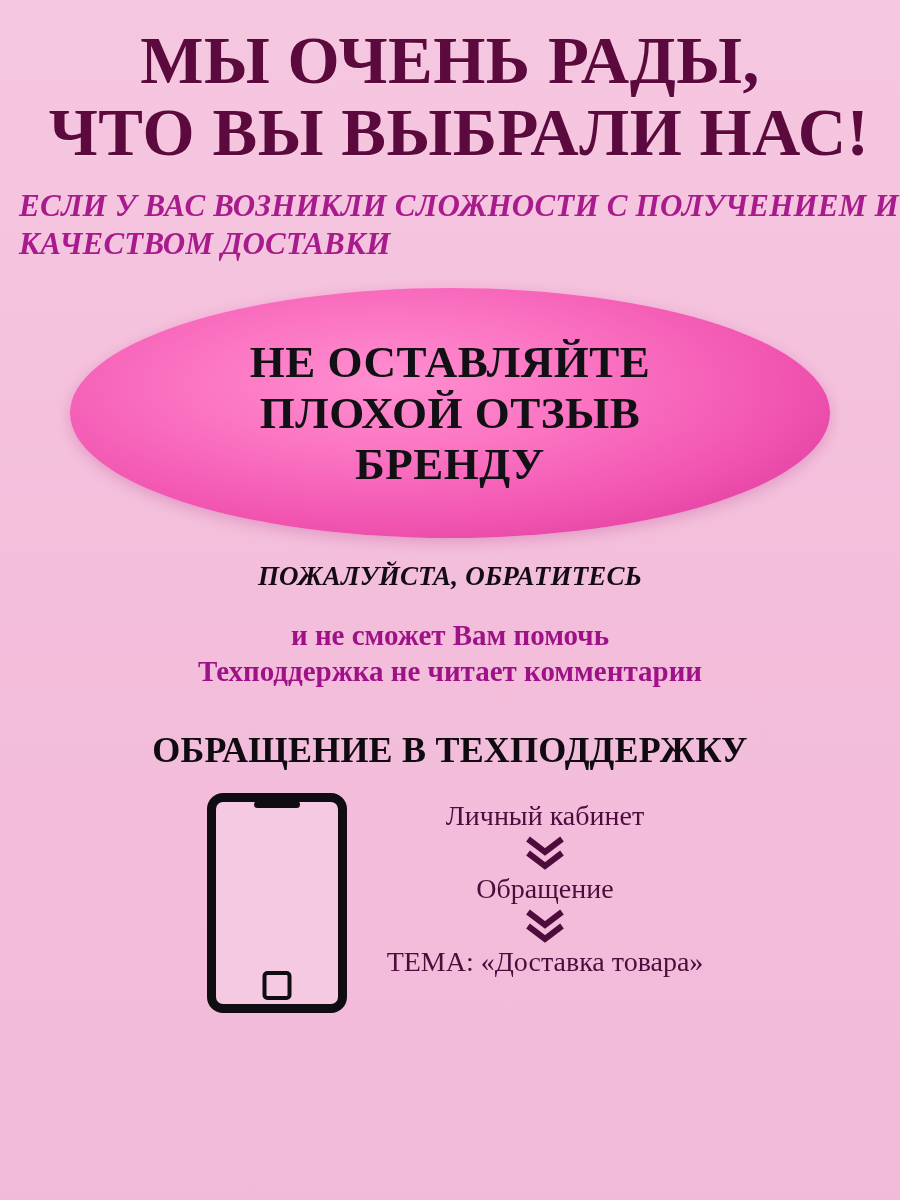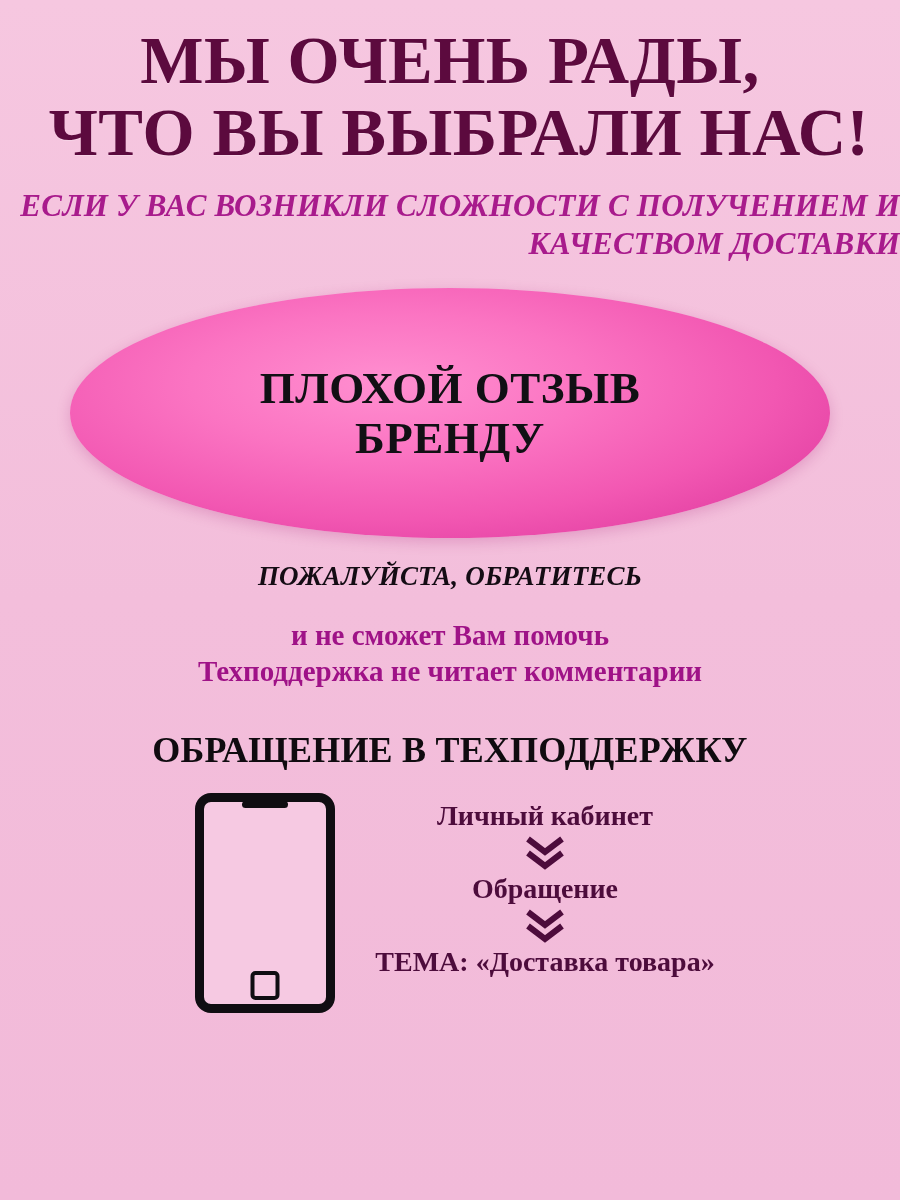--- a/index.html
+++ b/index.html
@@ -33,27 +33,28 @@
     font-size: 67px;
     line-height: 1.08;
     letter-spacing: 0.5px;
     text-shadow: 0 1px 0 rgba(255,255,255,0.25);
   }
   .headline .l2 { display: block; margin-left: 18px; }
 
   
   .subhead {
     margin-top: 18px;
-    text-align: right;
+    text-align: left;
     color: #a81b8c;
     font-style: italic;
     font-weight: bold;
     font-size: 31px;
     line-height: 1.22;
     letter-spacing: 0.2px;
+    padding-left: 19px;
   }
 
   
   .ellipse-wrap {
     margin-top: 26px;
     width: 760px;
     height: 250px;
     position: relative;
     display: flex;
     align-items: center;
@@ -157,21 +158,21 @@
   }
   .steps {
     flex: 0 0 auto;
     display: flex;
     flex-direction: column;
     align-items: center;
     padding-top: 14px;
   }
   .step {
     color: #4d0c3c;
-    font-weight: bold;
+    font-weight: normal;
     font-size: 28px;
     line-height: 1.1;
     text-align: center;
   }
   .chev {
     display: block;
     line-height: 0.7;
     margin: 4px 0 2px 0;
     text-align: center;
   }
@@ -188,20 +189,21 @@
   </div>
 
   <div class="subhead">
     <span>ЕСЛИ У ВАС ВОЗНИКЛИ СЛОЖНОСТИ</span>
     <span>С ПОЛУЧЕНИЕМ И КАЧЕСТВОМ ДОСТАВКИ</span>
   </div>
 
   <div class="ellipse-wrap">
     <div class="ellipse"></div>
     <div class="ellipse-text">
+      <span>НЕ ОСТАВЛЯЙТЕ</span>
       <span>ПЛОХОЙ ОТЗЫВ</span>
       <span>БРЕНДУ</span>
     </div>
   </div>
 
   <div class="cta">
     <span>ПОЖАЛУЙСТА, ОБРАТИТЕСЬ</span>
   </div>
 
   <div class="note">

